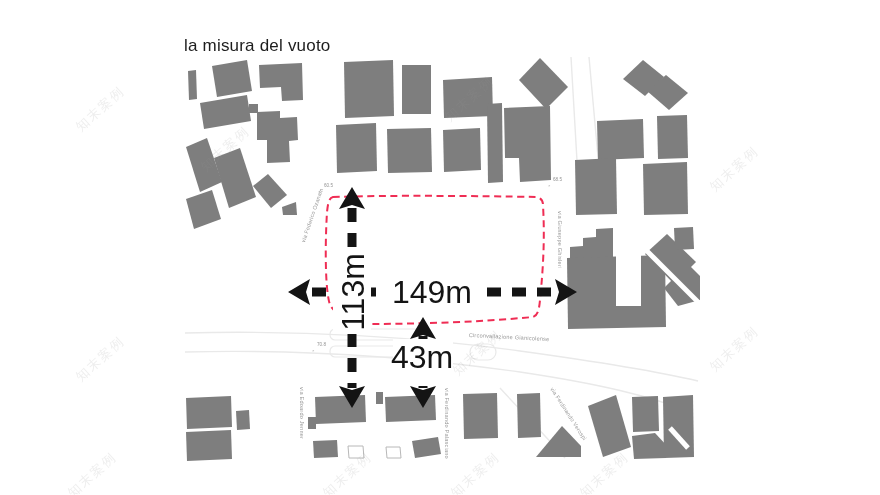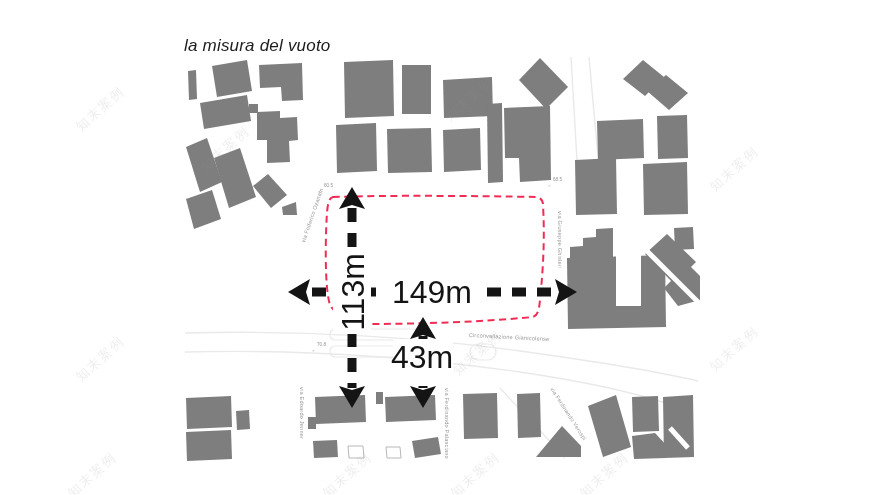--- a/index.html
+++ b/index.html
@@ -3,21 +3,21 @@
 <meta charset="utf-8">
 <style>
   html,body{margin:0;padding:0;}
   body{
     width:880px;height:495px;position:relative;overflow:hidden;
     background:var(--c-background,#fff);
     font-family:"Liberation Sans",sans-serif;
   }
   .page-title{
     position:absolute;left:184px;top:36px;
-    font-size:17px;letter-spacing:.2px;color:#1d1d1d;font-style:italic;
+    font-size:17px;letter-spacing:.2px;color:#1d1d1d;
   }
   svg{position:absolute;left:0;top:0;}
   .building{fill:var(--c-building,#7e7e7e);stroke:none;}
   .building-outline{fill:#ffffff;stroke:#b8b8b8;stroke-width:1;}
   .slit{stroke:#ffffff;stroke-width:5;fill:none;}
   .street-line{stroke:var(--c-street_line,#e9e9e9);stroke-width:1.4;fill:none;}
   .stall{fill:none;stroke:var(--c-street_line,#e9e9e9);stroke-width:1.2;}
   .void-path{
     fill:none;stroke:var(--c-void_outline,#ef2d54);
     stroke-width:2;stroke-dasharray:7 4.5;stroke-linecap:butt;

